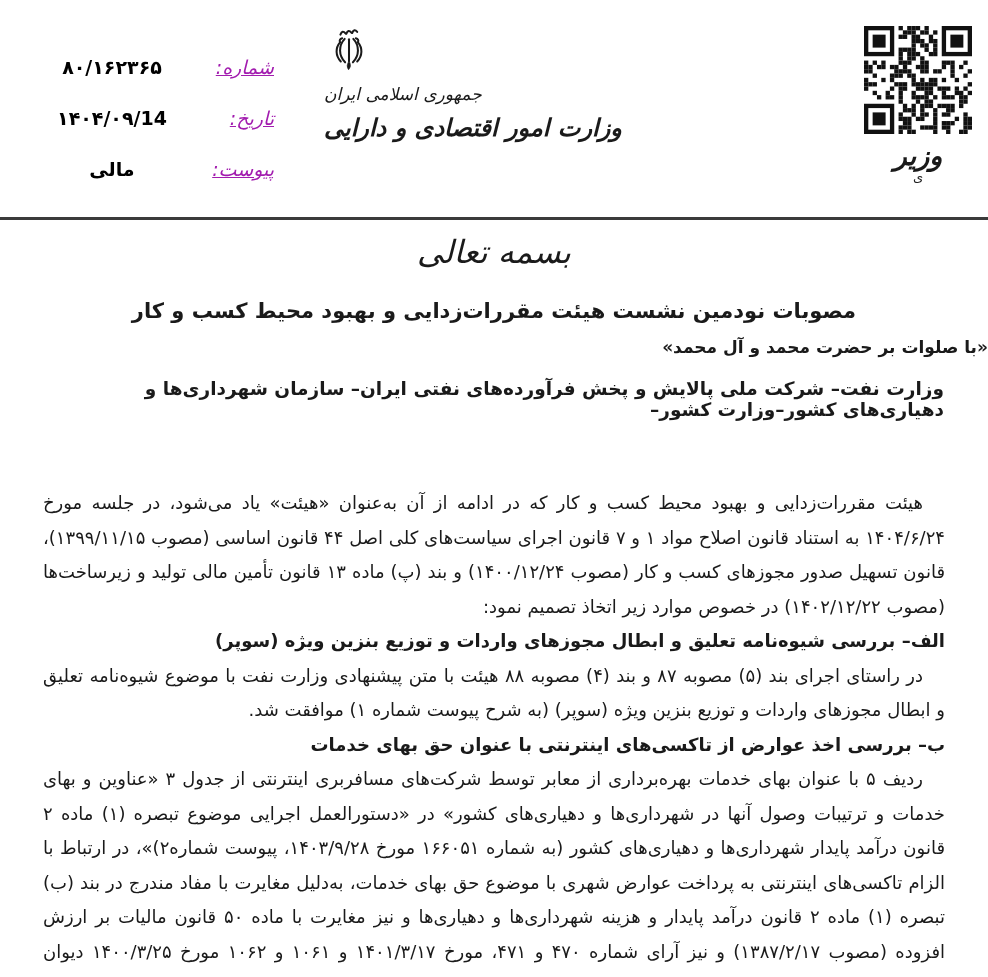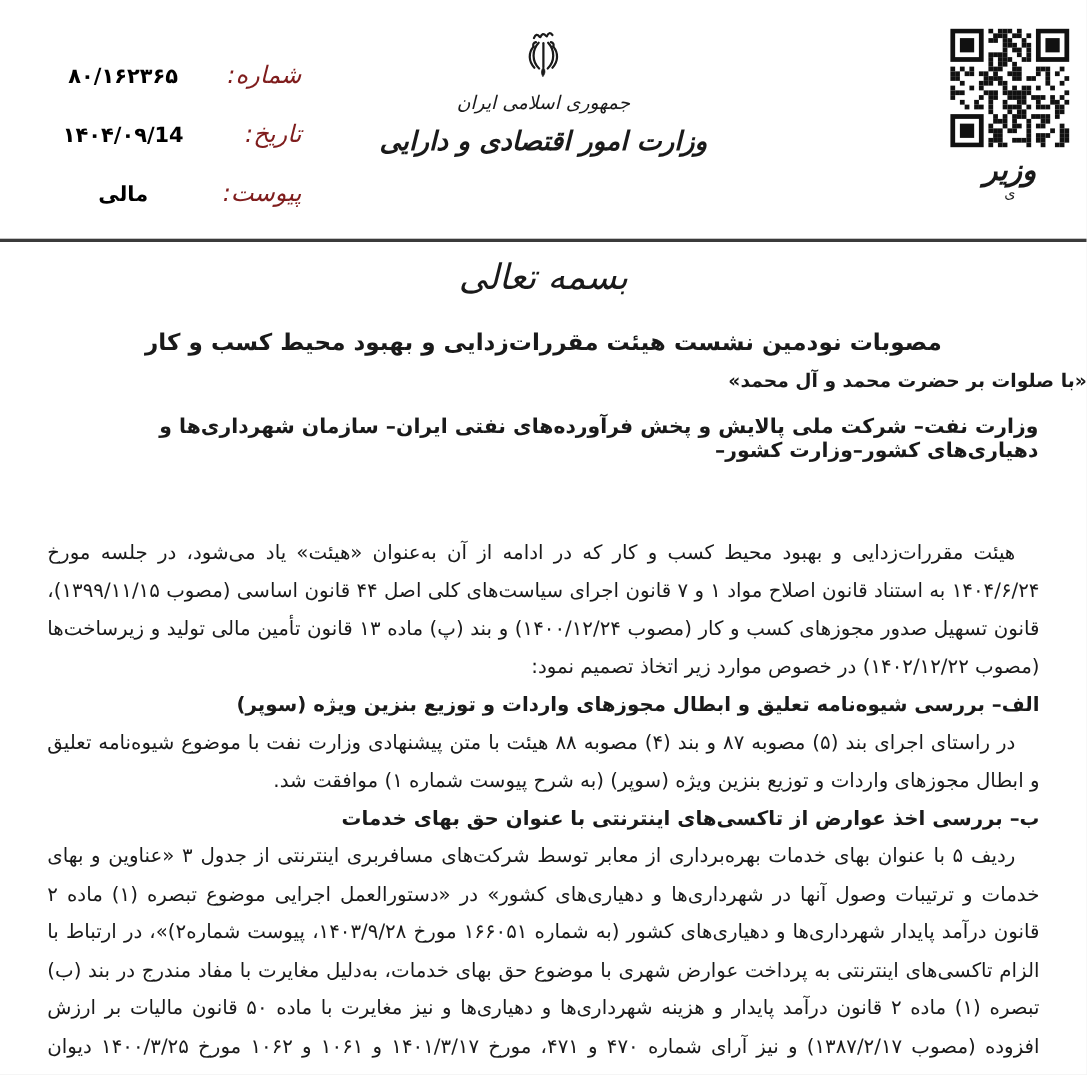--- a/index.html
+++ b/index.html
@@ -9,24 +9,24 @@
     width:988px; height:977px;
     margin:0 auto;
     background:#ffffff;
     overflow:hidden;
     direction:rtl;
     font-family:"DejaVu Sans", sans-serif;
     color:#1a1a1a;
   }
   .meta-col { position:absolute; top:56px; left:42px; width:232px; display:flex; flex-direction:column; gap:29px; }
   .meta-row { display:flex; flex-direction:row; align-items:center; justify-content:space-between; }
-  .meta-label { font-style:italic; font-size:22px; color:#7f1d1d; letter-spacing:0.5px; }
+  .meta-label { font-style:italic; font-size:19px; color:#a21caf; letter-spacing:0.5px;text-decoration:underline; }
   .meta-value { font-weight:bold; font-size:19px; width:140px; text-align:center; color:#000; }
   
-  .center-block { position:absolute; top:26px; left:50%; transform:translateX(-50%); text-align:center; width:340px; }
+  .center-block { position:absolute; top:26px; left:50%; transform:translateX(-50%); text-align:left; width:340px; }
   .emblem { display:inline-block; }
   .country-name { font-style:italic; font-size:17px; margin-top:4px; font-weight:500; }
   .ministry-name { font-style:italic; font-size:24px; margin-top:10px; font-weight:600; }
   
   .qr-block { position:absolute; top:26px; right:14px; width:112px; text-align:center; }
   .qr-box { width:112px; height:108px; }
   .qr-box svg { width:112px; height:108px; display:block; }
   .minister-title { font-style:italic; font-weight:bold; font-size:27px; margin-top:6px; }
   .signature-mark { display:block; font-size:13px; color:#222; margin-top:1px; line-height:10px; }
   

